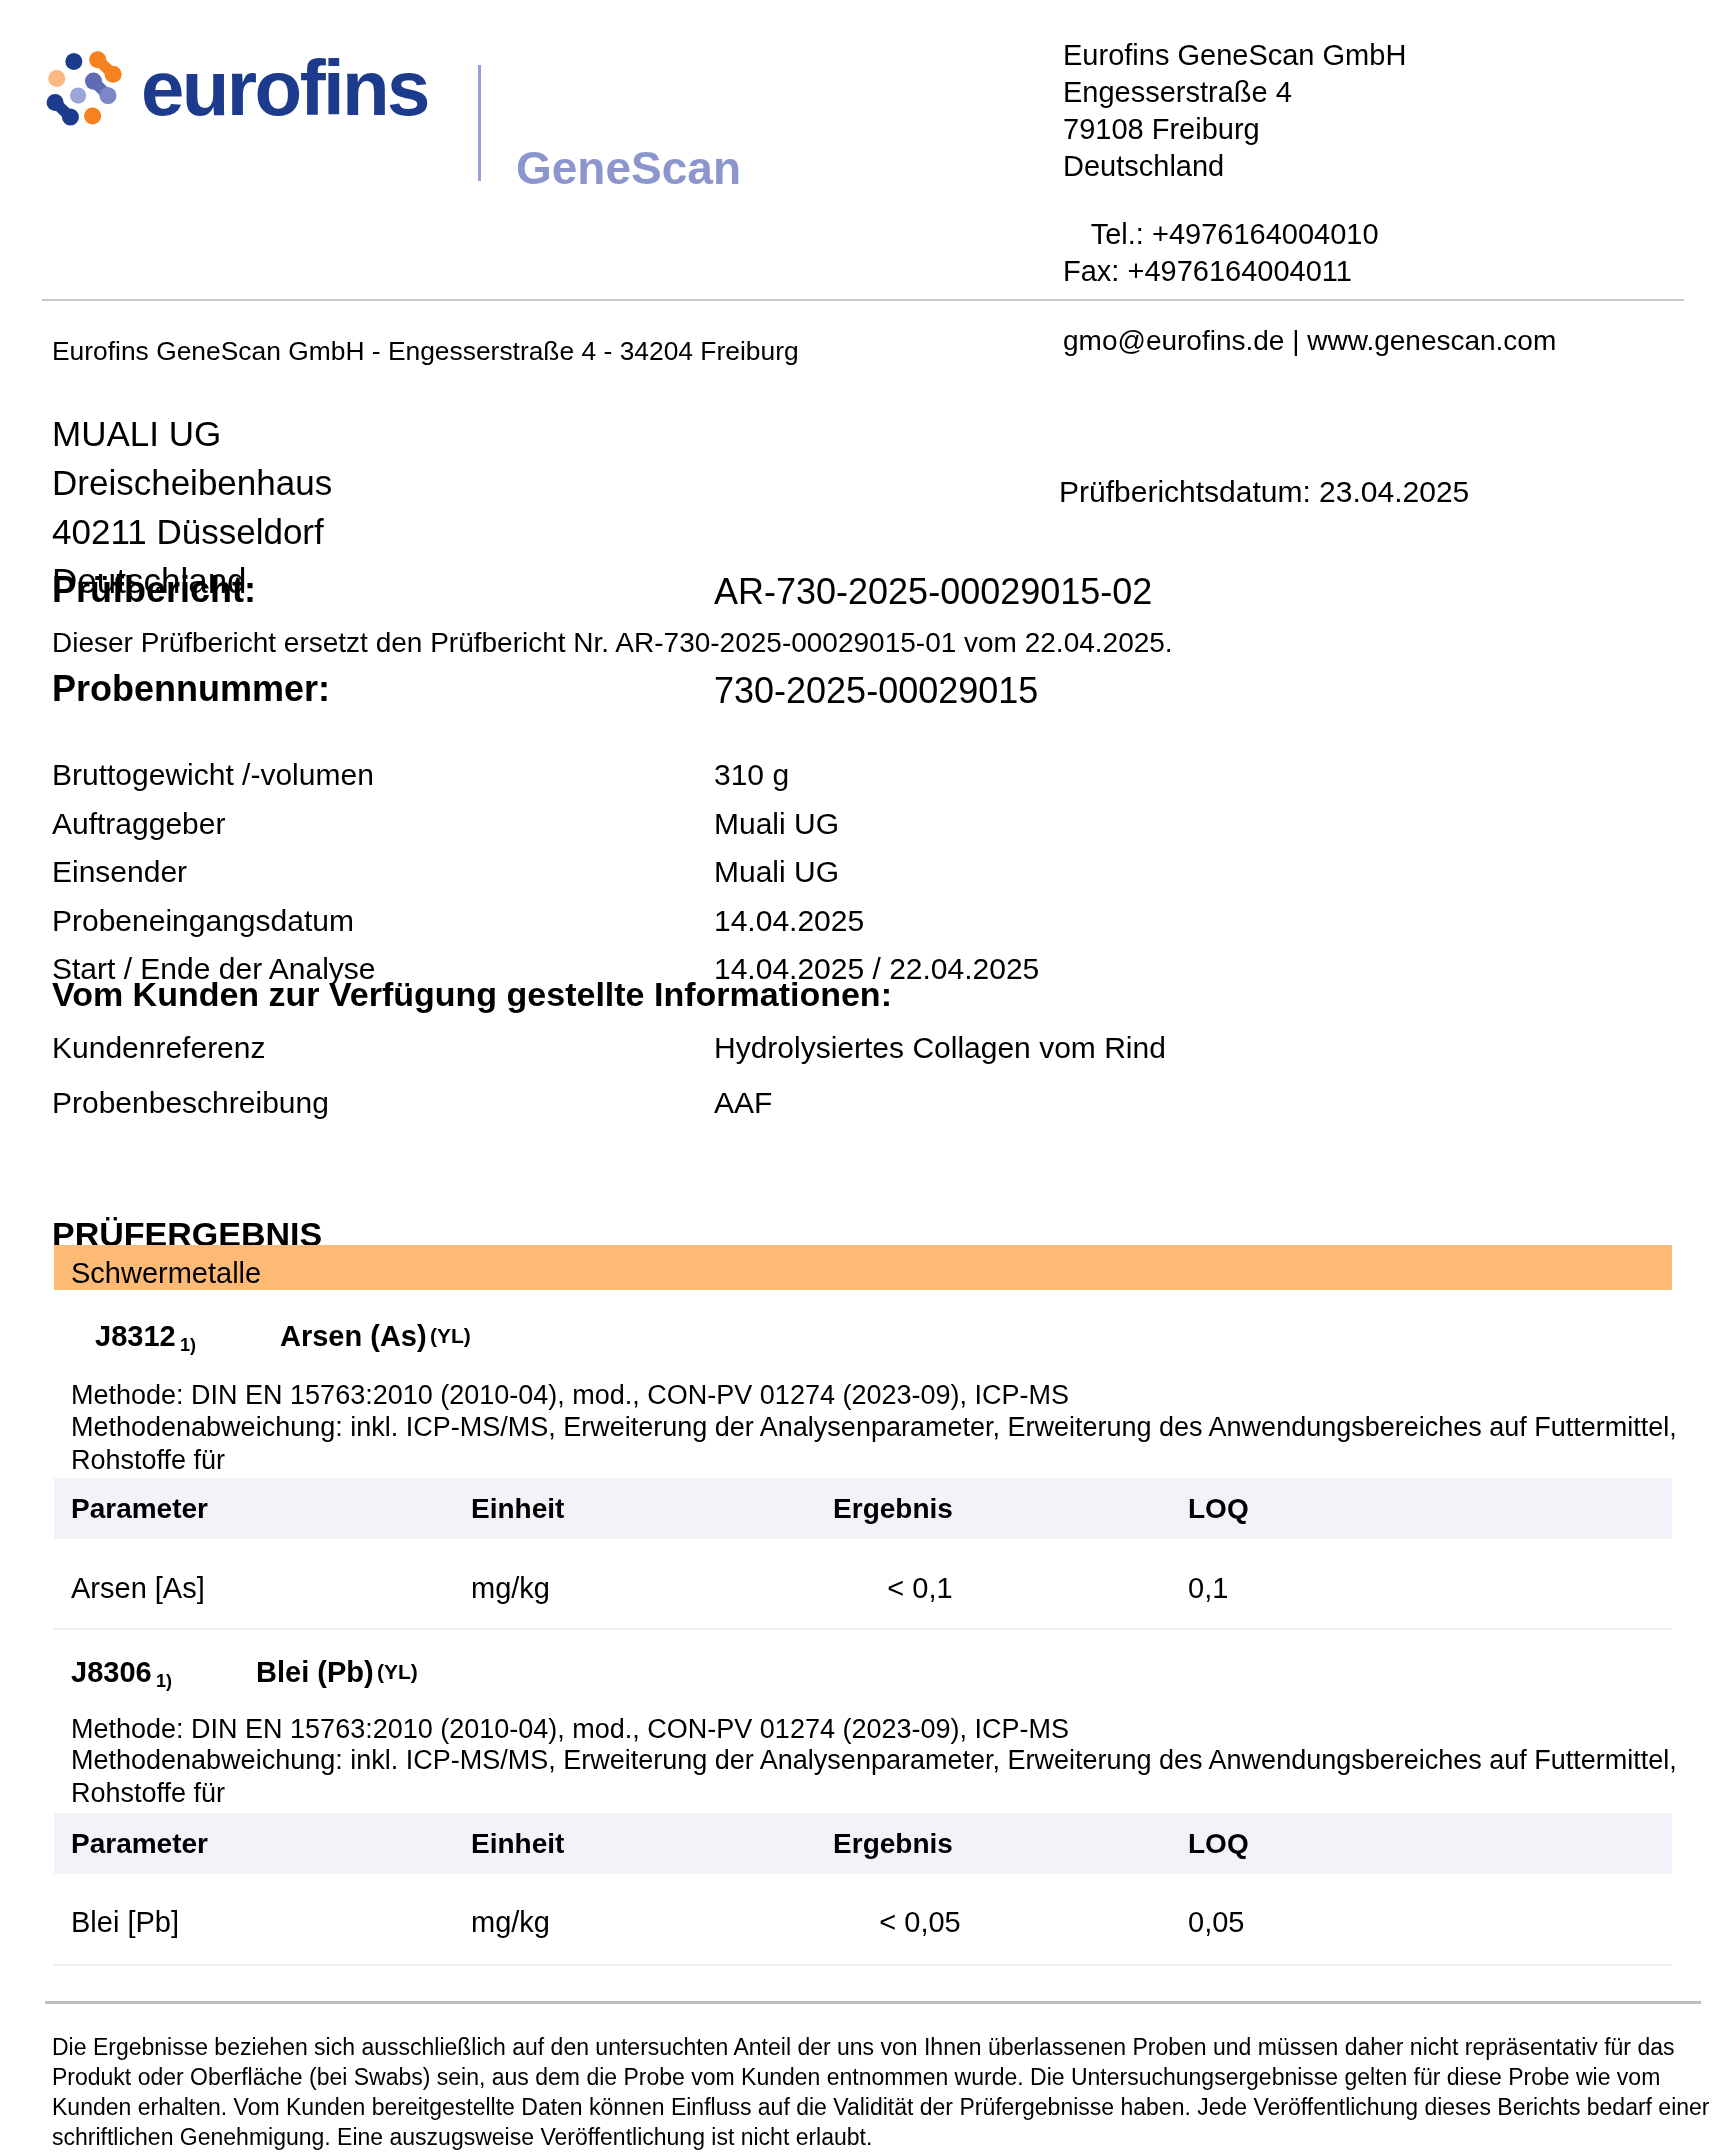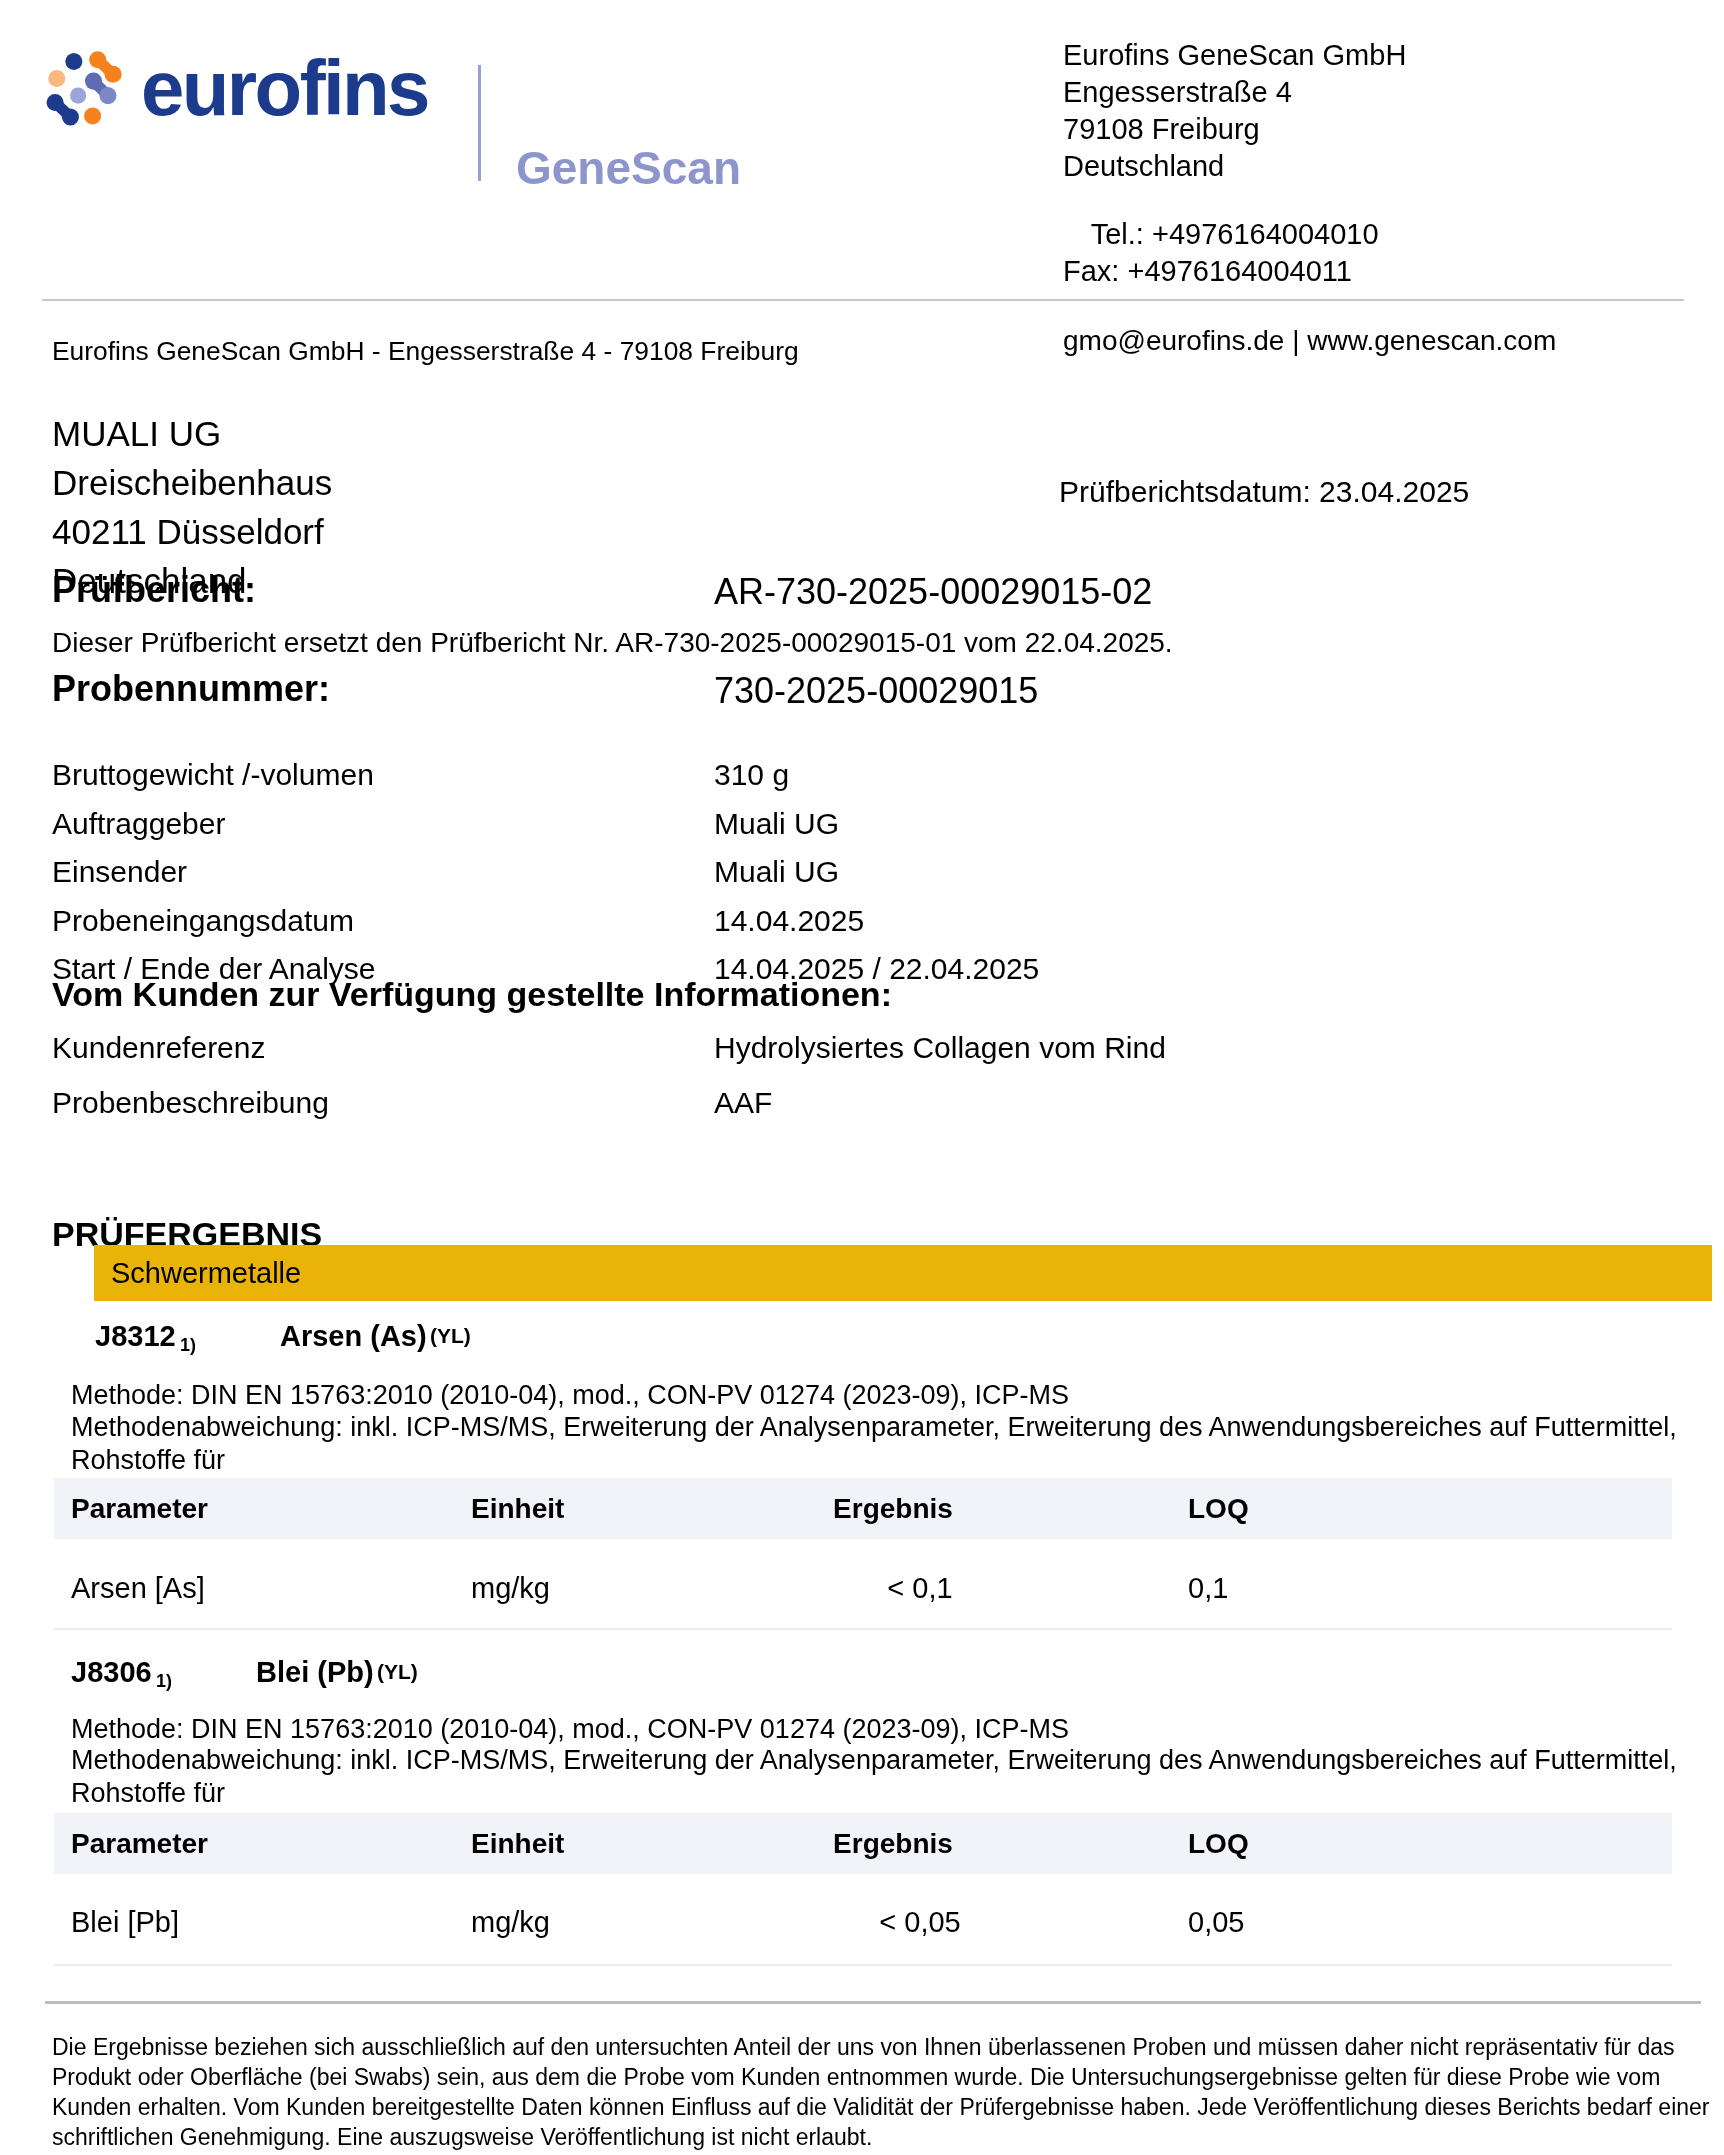--- a/index.html
+++ b/index.html
@@ -46,23 +46,22 @@
   
   .kvrow { position:absolute; left:52px; width:1627px; font-size:30px; white-space:nowrap; }
   .kv-label { display:inline-block; width:662px; }
   .kv-value { display:inline-block; }
 
   .cust-title { left:52px; top:975px; font-size:34px; font-weight:700; }
 
   
   .results-title { left:52px; top:1215px; font-size:34px; font-weight:700; }
   .group-banner {
-    left:54px; top:1245px; width:1618px; height:56px;
-    background:#eab308;
-    margin-left:40px;
+    left:54px; top:1245px; width:1618px; height:45px;
+    background:#fdba74;
   }
   .group-banner .group-label { margin-left:17px; font-size:29px; line-height:56px; }
 
   .code-line { position:absolute; left:71px; font-size:29px; font-weight:700; white-space:nowrap; }
   .code-sub { font-size:18px; font-weight:700; vertical-align:-5.1px; margin-left:4.3px; }
   .analyte { position:absolute; left:185px; font-weight:700; }
   .analyte-sup { font-size:21px; font-weight:700; vertical-align:2.6px; margin-left:3.4px; }
   .code-line-1 { top:1320px;margin-left:24px; }
   .code-line-2 { top:1656px; }
 
@@ -125,21 +124,21 @@
   <div class="abs lab-address">
     <div>Eurofins GeneScan GmbH</div>
     <div>Engesserstraße 4</div>
     <div>79108 Freiburg</div>
     <div>Deutschland</div>
     <div class="lab-phone">Tel.: +4976164004010</div>
     <div>Fax: +4976164004011</div>
   </div>
 
   <div class="abs hr1"></div>
-  <div class="abs sender-line">Eurofins GeneScan GmbH - Engesserstraße 4 - 79108 Freiburg</div>
+  <div class="abs sender-line">Eurofins GeneScan GmbH - Engesserstraße 4 - 34204 Freiburg</div>
   <div class="abs contact-line">gmo@eurofins.de | www.genescan.com</div>
 
   <div class="abs recipient">
     <div>MUALI UG</div>
     <div>Dreischeibenhaus</div>
     <div>40211 Düsseldorf</div>
     <div>Deutschland</div>
   </div>
   <div class="abs report-date">Prüfberichtsdatum: 23.04.2025</div>
 

